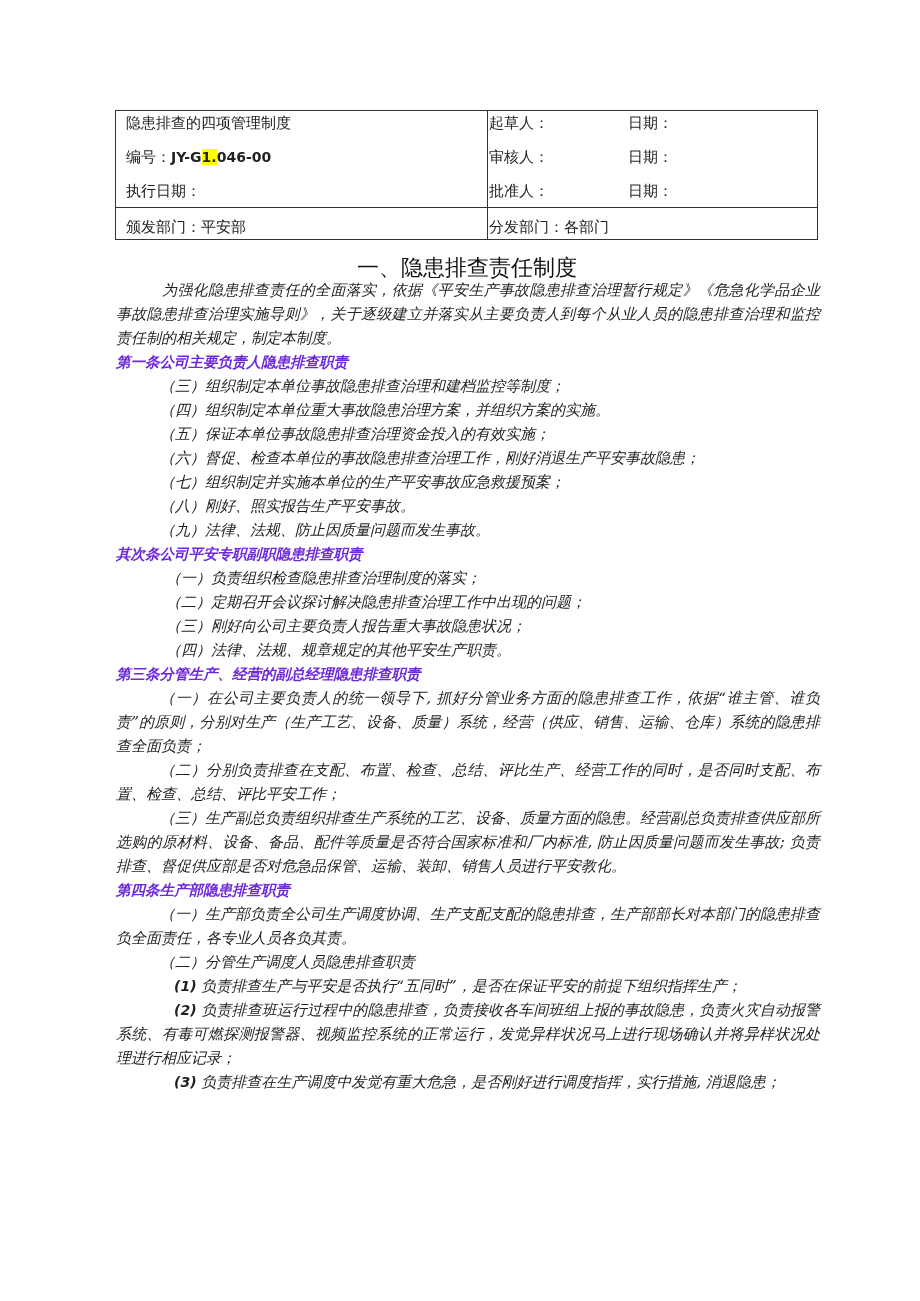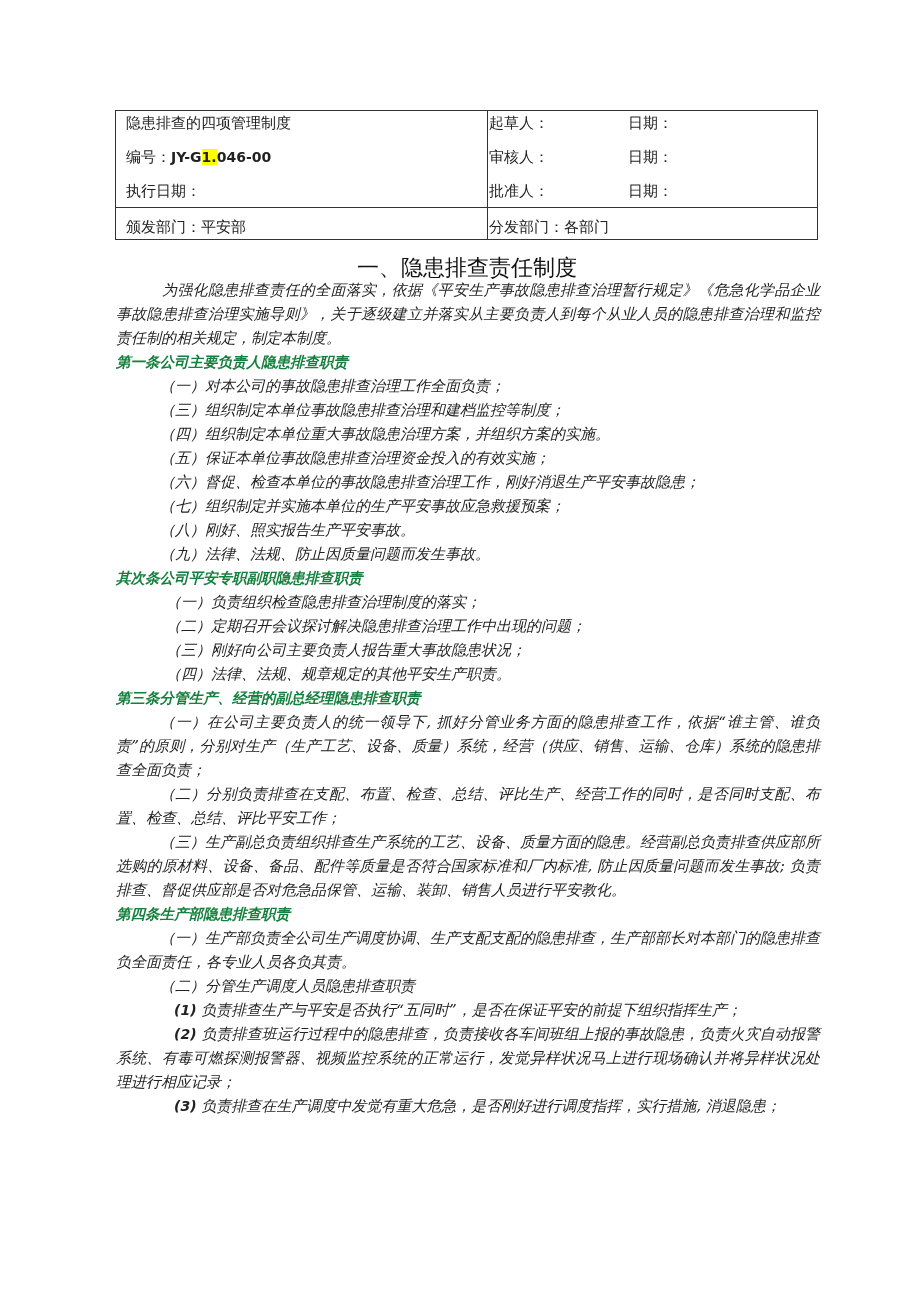--- a/index.html
+++ b/index.html
@@ -25,21 +25,21 @@
     position: absolute; left: 0; width: 934px; top: 253px; text-align: center;
     font-size: 22px; line-height: 30px; color: #111;
   }
   .text {
     position: absolute; left: 116px; width: 704px;
     font-size: 15px; line-height: 24px; color: #222;
   }
   .p { margin: 0; text-align: justify; text-align-last: left; }
   .heading {
     font-family: "DejaVu Sans", "Liberation Sans", sans-serif; font-weight: bold;
-    font-size: 14.5px; margin: 0; color: #15803d;
+    font-size: 14.5px; margin: 0; color: #6d28d9;
   }
   .ind1 { text-indent: 46px; }
   .item1 { padding-left: 44px; }
   .item2 { padding-left: 50px; }
   .item3 { text-indent: 44px; }
   .item4 { text-indent: 58px; }
   .num { font-family: "DejaVu Sans", "Liberation Sans", sans-serif; font-weight: bold; font-size: 14px; }
 </style>
 </head>
 <body>
@@ -65,21 +65,20 @@
     <div class="cell" style="left:512px; top:70px;">日期：</div>
     <div class="cell" style="left:373px; top:106px;">分发部门：各部门</div>
   </div>
 
   <div class="title">一、隐患排查责任制度</div>
 
   <div class="text" style="top:278px;font-style:italic;">
     <p class="p ind1">为强化隐患排查责任的全面落实，依据《平安生产事故隐患排查治理暂行规定》《危急化学品企业事故隐患排查治理实施导则》，关于逐级建立并落实从主要负责人到每个从业人员的隐患排查治理和监控责任制的相关规定，制定本制度。</p>
 
     <p class="heading">第一条公司主要负责人隐患排查职责</p>
-    <p class="p item1">（一）对本公司的事故隐患排查治理工作全面负责；</p>
     <p class="p item1">（三）组织制定本单位事故隐患排查治理和建档监控等制度；</p>
     <p class="p item1">（四）组织制定本单位重大事故隐患治理方案，并组织方案的实施。</p>
     <p class="p item1">（五）保证本单位事故隐患排查治理资金投入的有效实施；</p>
     <p class="p item1">（六）督促、检查本单位的事故隐患排查治理工作，刚好消退生产平安事故隐患；</p>
     <p class="p item1">（七）组织制定并实施本单位的生产平安事故应急救援预案；</p>
     <p class="p item1">（八）刚好、照实报告生产平安事故。</p>
     <p class="p item1">（九）法律、法规、防止因质量问题而发生事故。</p>
 
     <p class="heading">其次条公司平安专职副职隐患排查职责</p>
     <p class="p item2">（一）负责组织检查隐患排查治理制度的落实；</p>

